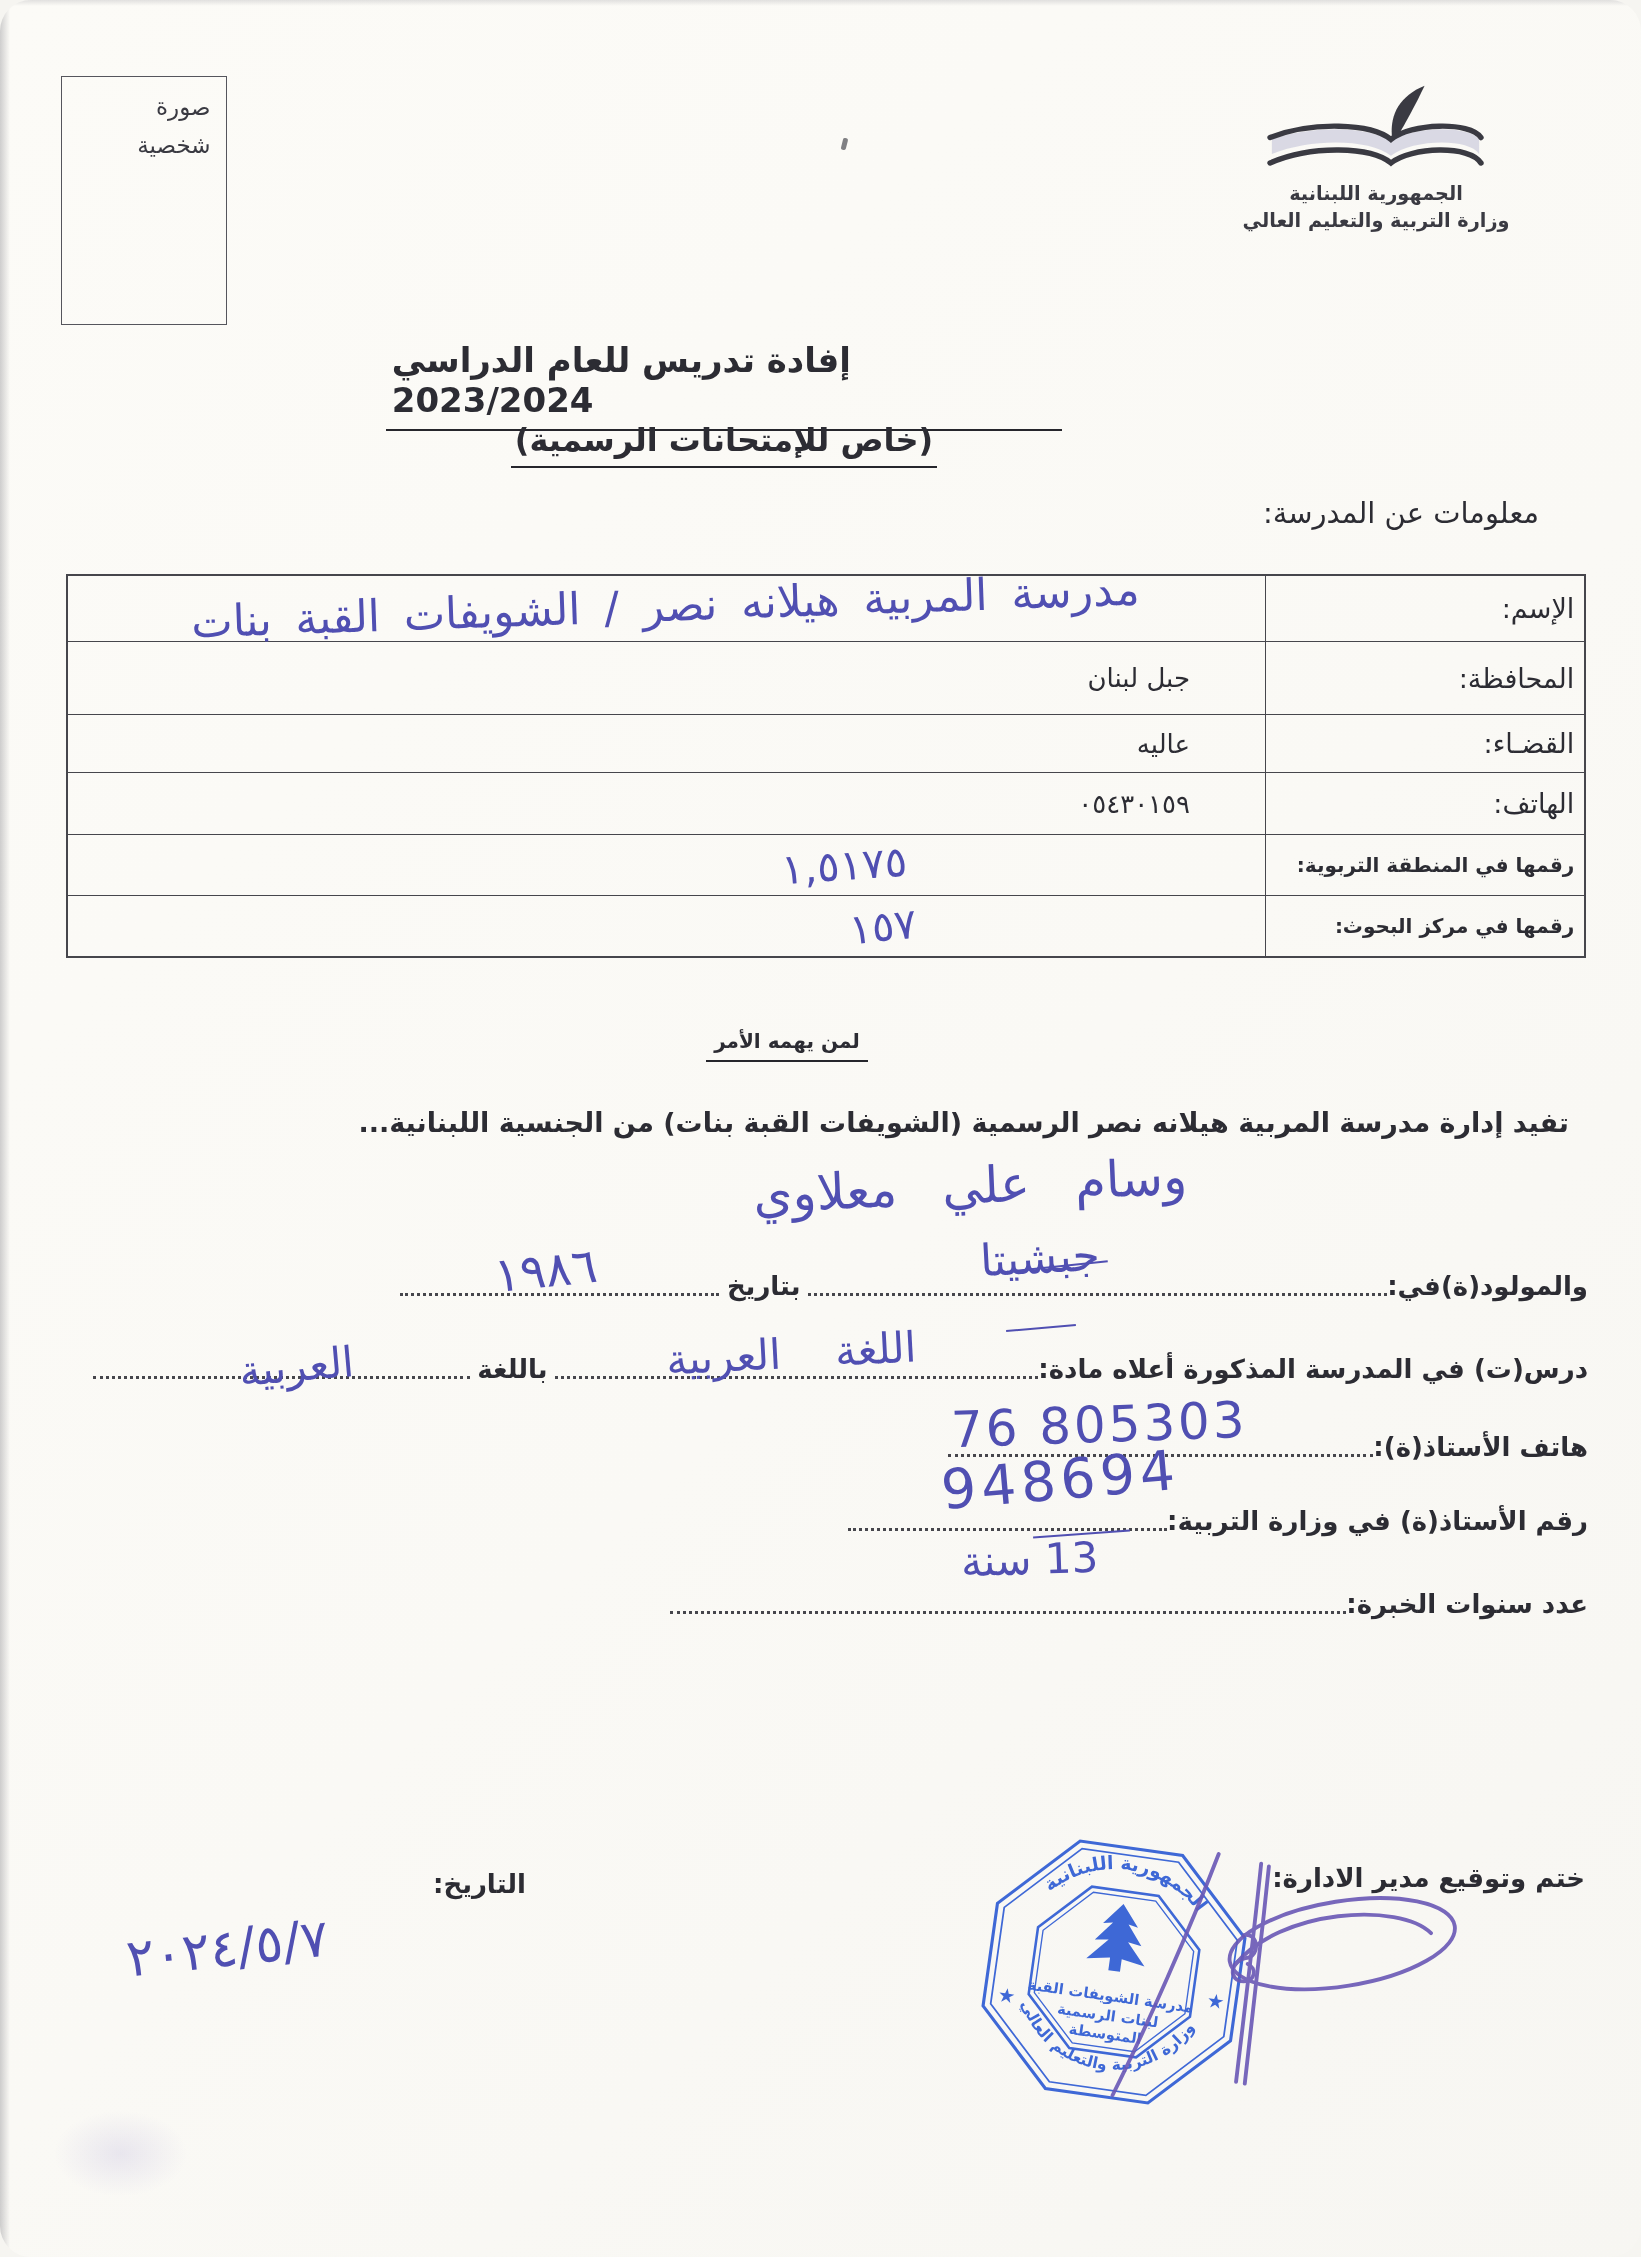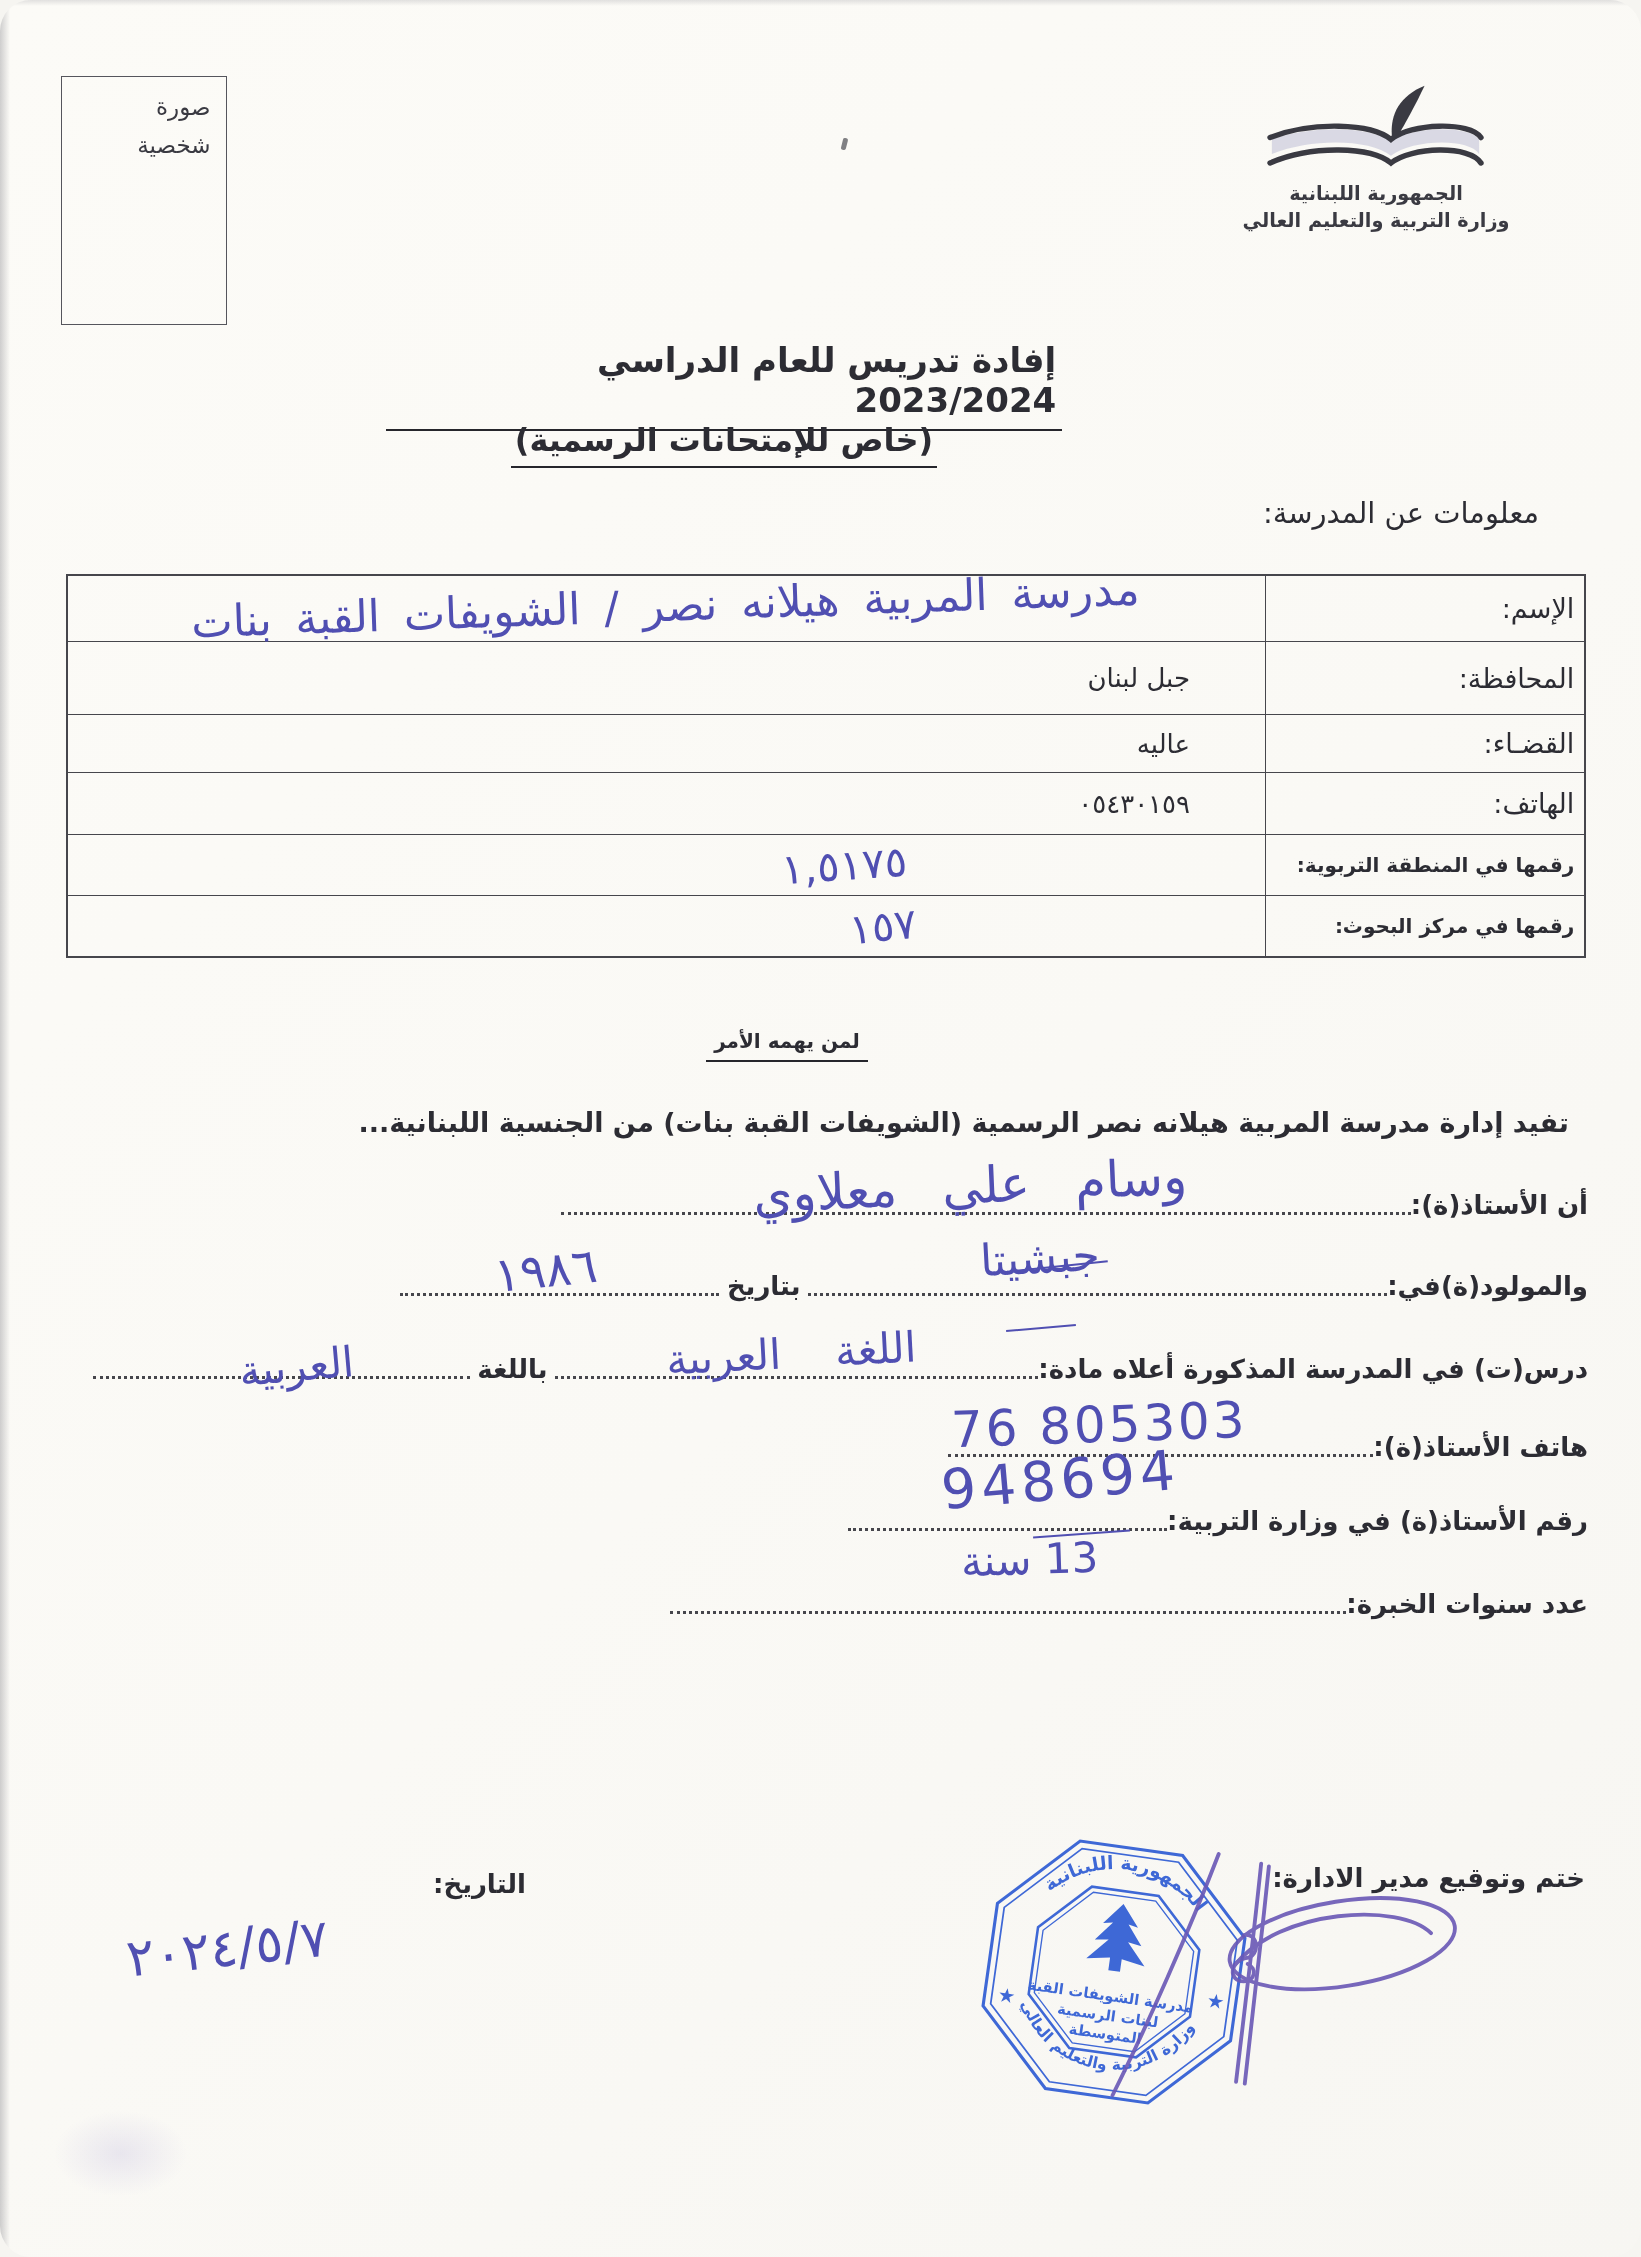--- a/index.html
+++ b/index.html
@@ -16,21 +16,21 @@
   .smudge{left:53px;top:2110px;width:135px;height:87px;background:radial-gradient(ellipse at center,rgba(140,130,200,.16),rgba(140,130,200,0) 70%);}
   
   .photo-box{left:61px;top:76px;width:166px;height:249px;border:1.9px solid #55555c;direction:rtl;padding:11.6px 15.4px 0 0;box-sizing:border-box;}
   .photo-box .ln{font-size:23px;line-height:1.65;color:#3a3a42;}
   
   .logo-svg{left:1255px;top:83px;width:241px;height:100px;}
   .logo-text{left:1236px;width:280px;text-align:center;font-weight:bold;color:#3a3a42;direction:rtl;}
   .logo-t1{top:182px;font-size:19.3px;letter-spacing:1px;}
   .logo-t2{top:209px;font-size:19.3px;}
   
-  .title-wrap{left:386px;top:340px;width:676px;text-align:right;direction:rtl;}
+  .title-wrap{left:386px;top:340px;width:676px;text-align:left;direction:rtl;}
   .title-wrap span{display:inline-block;font-size:34px;font-weight:bold;border-bottom:2.9px solid #26262c;padding:0 5.8px 8.7px;}
   .subtitle-wrap{left:386px;top:421px;width:676px;text-align:center;direction:rtl;}
   .subtitle-wrap span{display:inline-block;font-size:32px;font-weight:bold;border-bottom:2.9px solid #26262c;padding:0 3.9px 6.8px;text-align:center;}
   .school-heading{right:102px;top:496px;font-size:29px;direction:rtl;}
   
   .info-table{
     left:66px;top:574px;width:1520px;box-sizing:border-box;direction:rtl;
     display:grid;grid-template-columns:319px 1199px;
     grid-template-rows:65px 73px 58px 62px 61px 61px;
     border:2.4px solid #46464c;
@@ -129,24 +129,20 @@
     <div class="cell val-hw bt">
       <span class="hw tbl-num2">١٥٧</span>
     </div>
   </div>
 
   <div class="abs letter-heading">
     <span>لمن يهمه الأمر</span>
   </div>
   <div class="abs intro">تفيد إدارة مدرسة المربية هيلانه نصر الرسمية (الشويفات القبة بنات) من الجنسية اللبنانية...</div>
 
-  <div class="abs fline l1">
-    <span>أن الأستاذ(ة): </span>
-    <span class="leader" style="width:850px"></span>
-  </div>
 
   <div class="abs fline l2">
     <span>والمولود(ة)في: </span>
     <span class="leader" style="width:579px"></span>
     <span class="midword">بتاريخ</span>
     <span class="leader" style="width:319px"></span>
   </div>
 
   <div class="abs fline l3">
     <span>درس(ت) في المدرسة المذكورة أعلاه مادة: </span>

